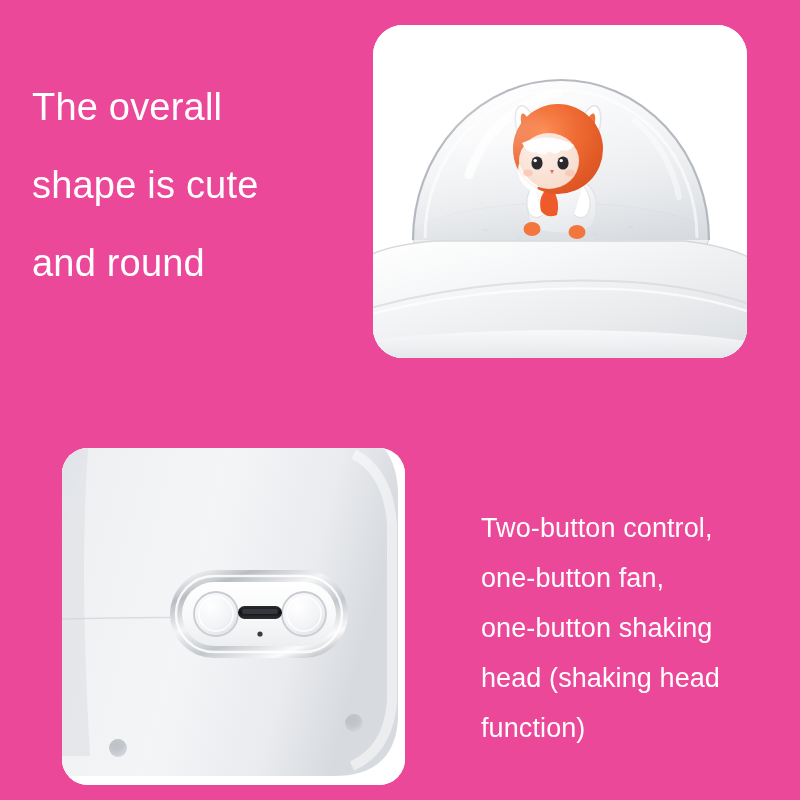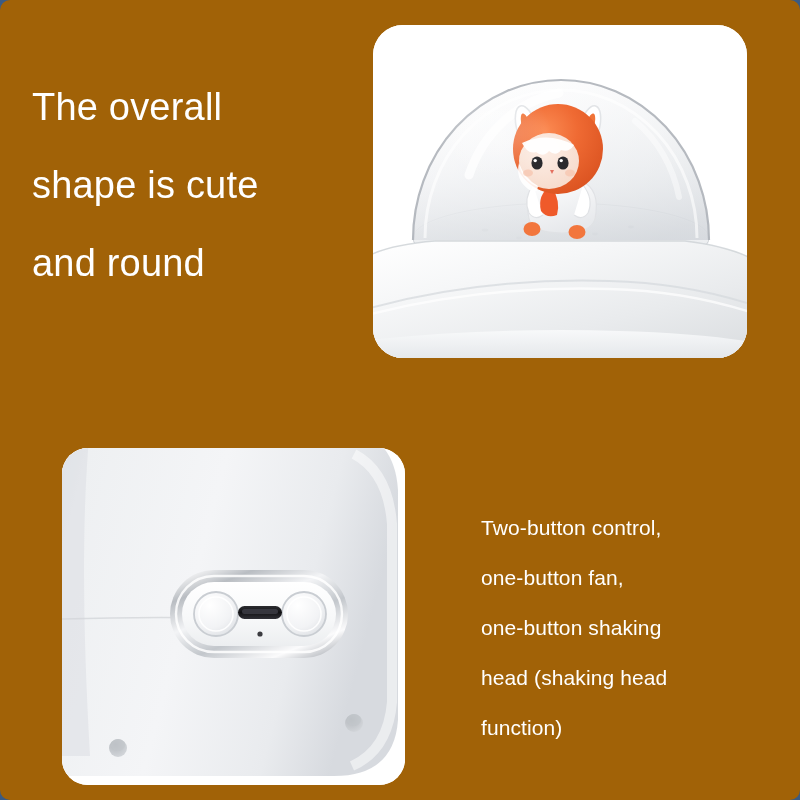--- a/index.html
+++ b/index.html
@@ -35,21 +35,21 @@
     letter-spacing: 0.2px;
     white-space: pre-line;
   }
 
   .feature-text {
     position: absolute;
     left: 481px;
     top: 503px;
     width: 290px;
     color: #ffffff;
-    font-size: 21px;
+    font-size: 27px;
     line-height: 50px;
     font-weight: 400;
     letter-spacing: 0.1px;
     white-space: pre-line;
   }
 
   
   .photo-panel {
     position: absolute;
     overflow: hidden;
@@ -74,21 +74,21 @@
 
   .photo-svg {
     display: block;
     width: 100%;
     height: 100%;
   }
 </style>
 </head>
 <body style="background: rgb(58, 91, 132);">
 
-<div id="poster" style="background: #a16207; border-radius: 10px;">
+<div id="poster" style="background: #ec4899;">
 
   <div class="headline">The overall
 shape is cute
 and round</div>
 
   <div class="feature-text">Two-button control,
 one-button fan,
 one-button shaking
 head (shaking head
 function)</div>

